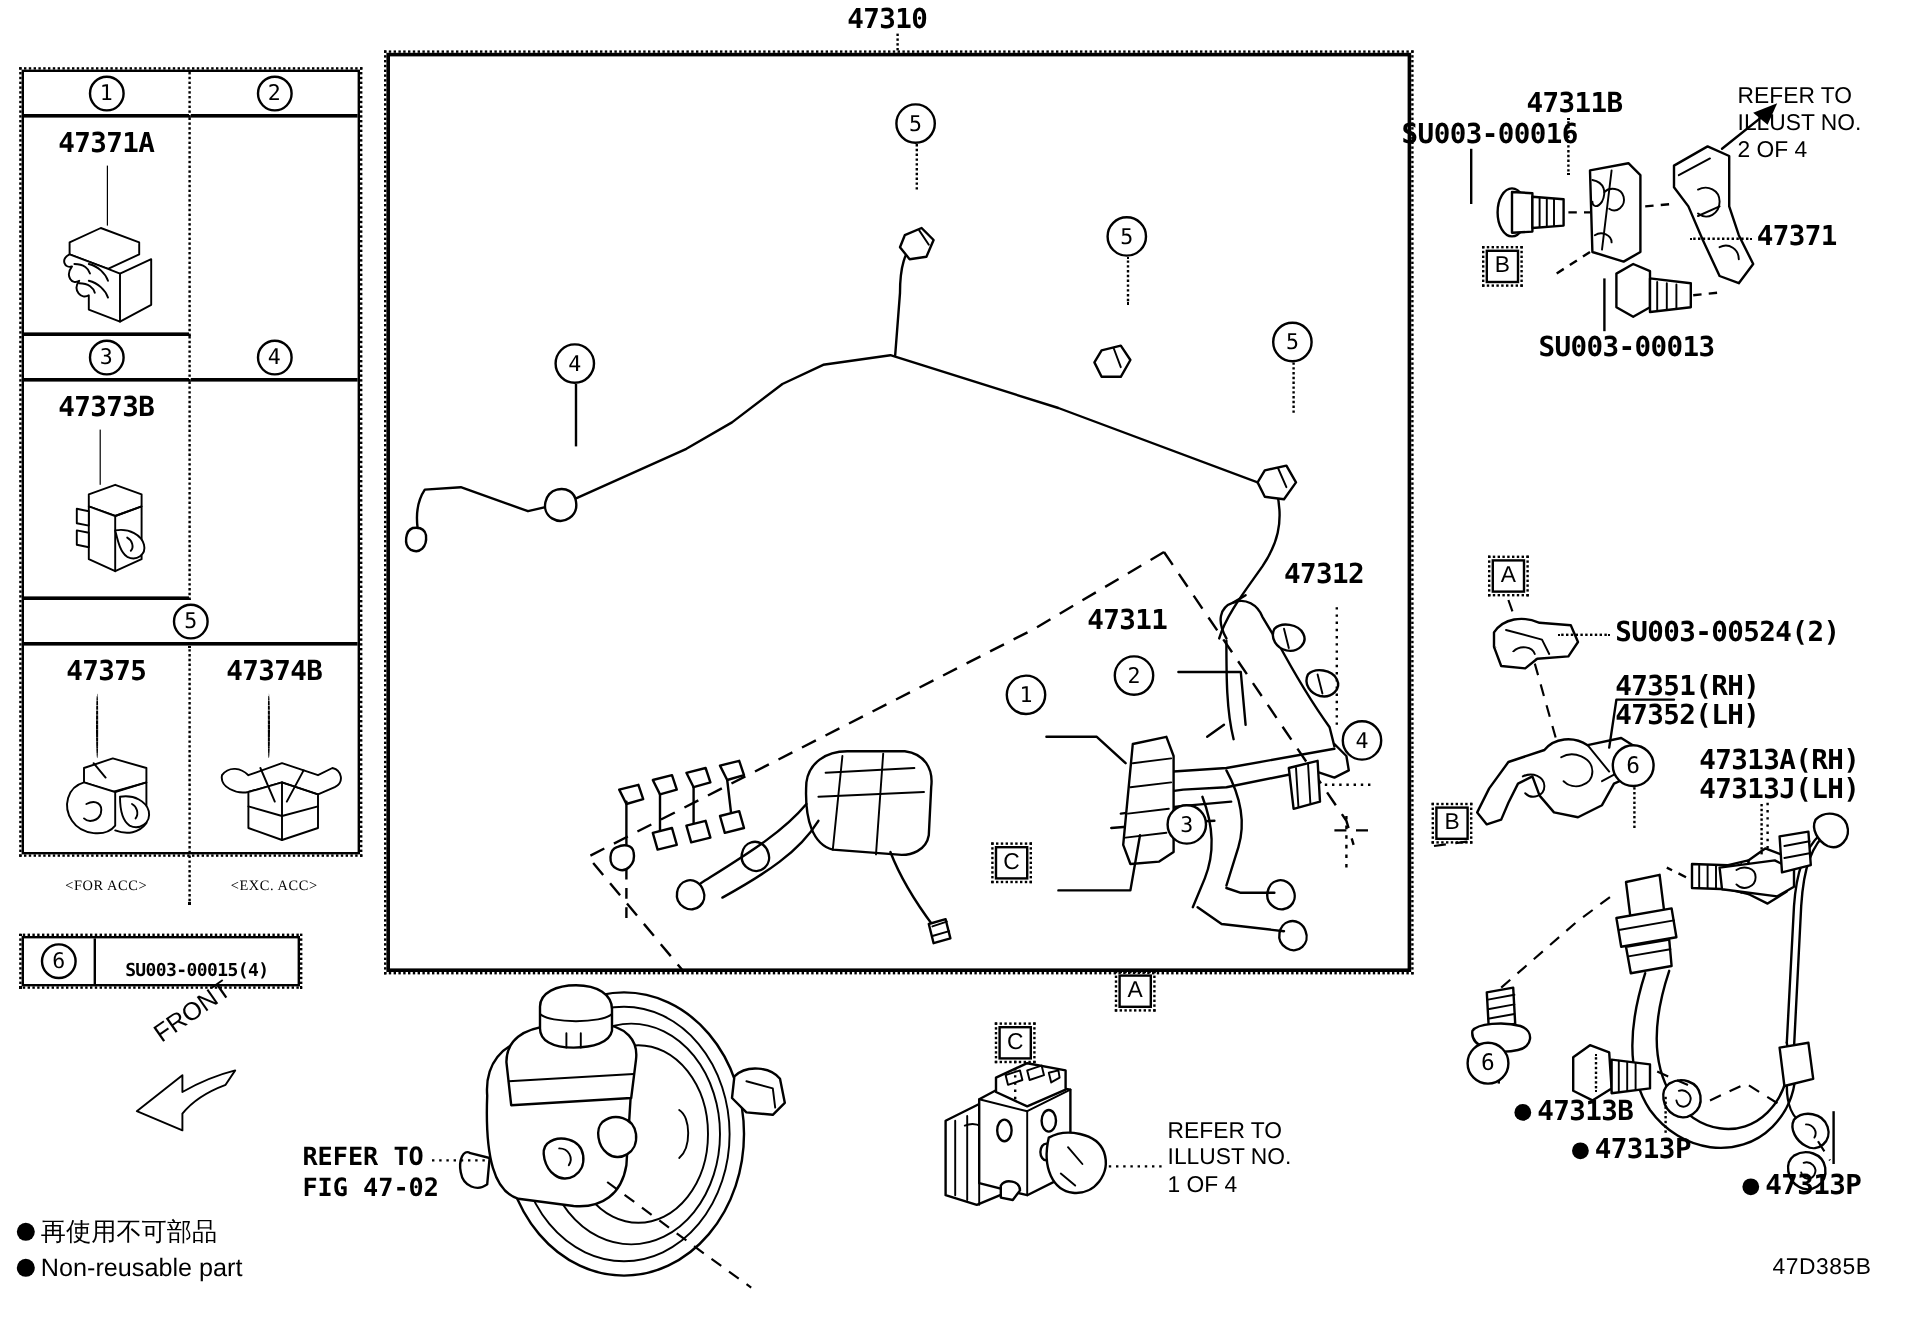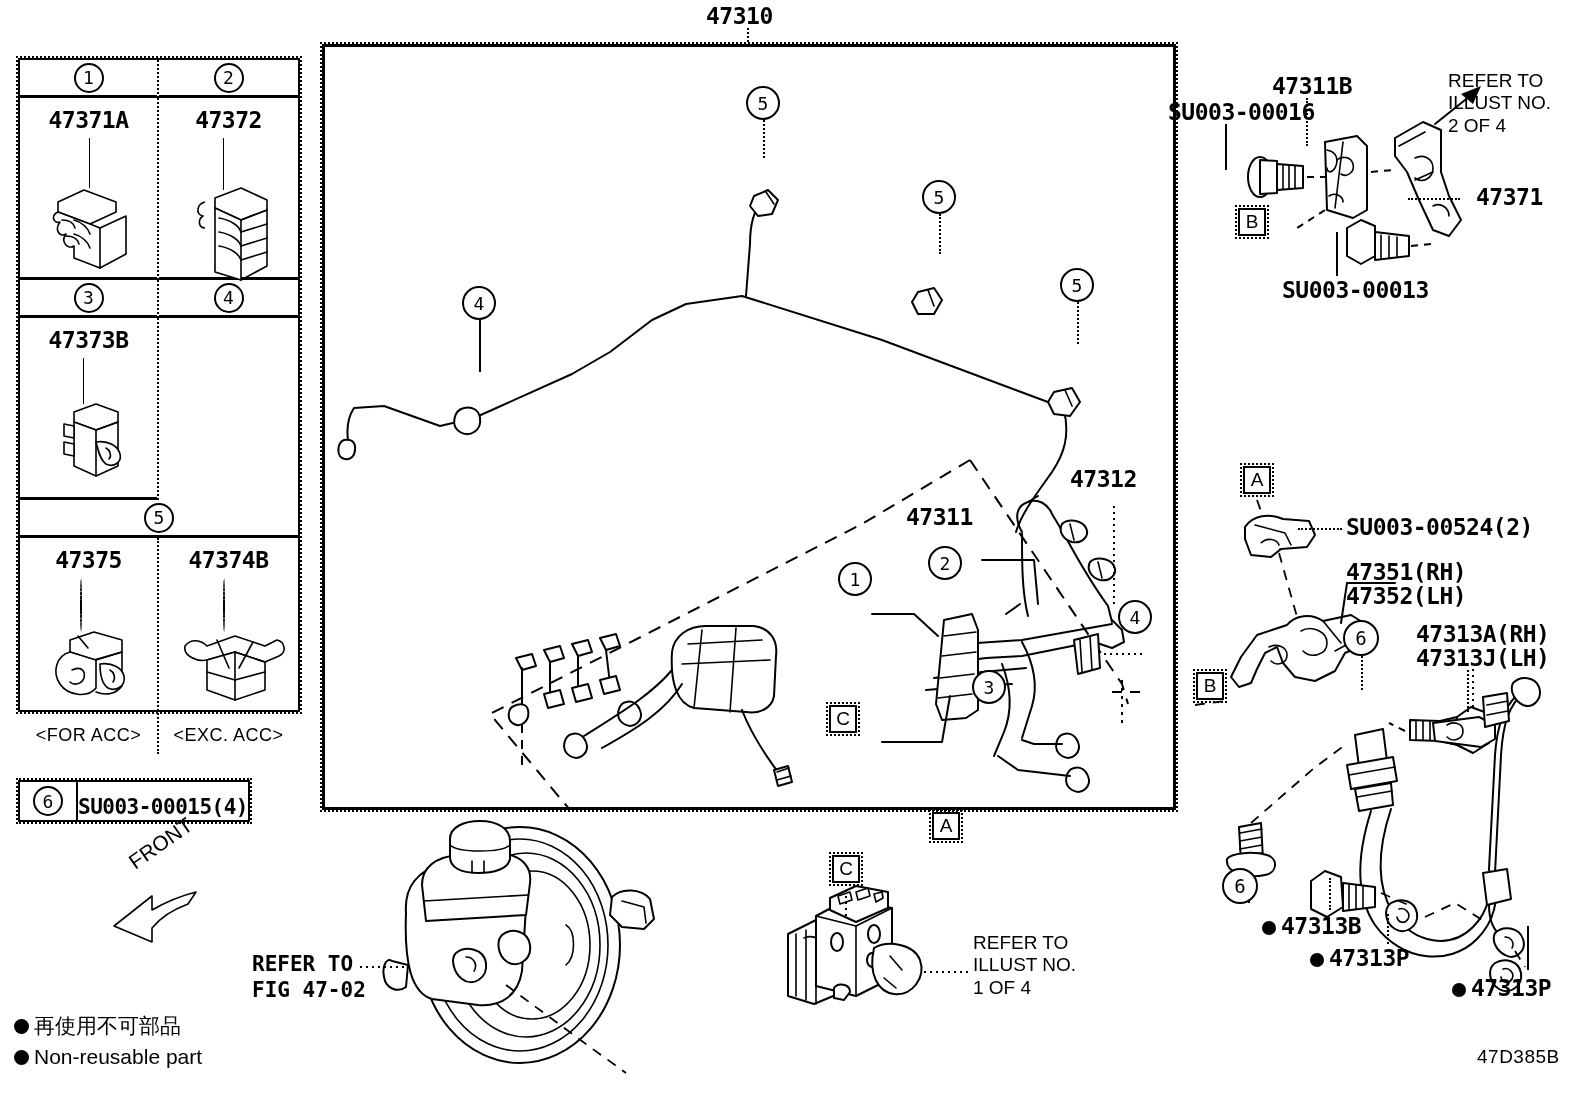--- a/index.html
+++ b/index.html
@@ -22,38 +22,38 @@
 
   
   .pn {
     font-family: "DejaVu Sans Mono", "Liberation Mono", monospace;
     font-weight: bold;
     font-size: 23px;
     letter-spacing: -0.5px;
     white-space: nowrap;
     line-height: 1.12;
   }
-  .pn.sm { font-size: 21px; margin-top: 14px; }
+  .pn.sm { font-size: 15px; margin-top: 14px; }
   .refsans {
     font-family: "Liberation Sans", sans-serif;
     font-size: 19px;
     line-height: 1.18;
     white-space: nowrap;
     letter-spacing: 0px;
   }
   .refmono {
     font-family: "DejaVu Sans Mono", "Liberation Mono", monospace;
     font-weight: bold;
     font-size: 21px;
     line-height: 1.22;
     white-space: nowrap;
   }
   .acc {
-    font-family: Liberation Sans, sans-serif;
-    font-size: 18px;
+    font-family: Liberation Serif, serif;
+    font-size: 12px;
     letter-spacing: 0.5px;
     white-space: nowrap;
   }
   .noteline {
     font-family: "Liberation Sans", sans-serif;
     font-size: 21px;
     white-space: nowrap;
   }
   .noteline.jp { font-family: "DejaVu Sans", sans-serif; font-size: 21px; }
   .sheetcode {
@@ -224,36 +224,20 @@
         <div class="lg-label pn">47371A</div>
         <div class="lg-stem" style="left:50%;top:40px;height:50px;"></div>
         <svg class="abs" style="left:18px;top:82px;" width="110" height="92" viewBox="0 0 110 92">
           <path class="skf1" d="M20 22 L46 10 L78 22 L78 32 L52 44 L20 32 Z"></path>
           <path class="skf1" d="M20 32 C12 36 16 44 22 42 C16 50 22 58 28 54 C22 62 30 70 36 66 L36 78 L62 88 L62 48 L52 44 L20 32 Z"></path>
           <path class="sk1" d="M36 40 C44 42 50 48 52 54"></path>
           <path class="sk1" d="M36 54 C44 56 50 62 52 68"></path>
           <path class="sk1" d="M62 48 L88 36 L88 74 L62 88"></path>
           <path class="sk1" d="M24 40 C32 40 36 44 37 48"></path>
           <path class="sk1" d="M28 56 C36 56 40 60 41 64"></path>
-        </svg>
-      </div>
-      <div class="lg-cell lg-body">
-        <div class="lg-label pn">47372</div>
-        <div class="lg-stem" style="left:46%;top:40px;height:52px;"></div>
-        <svg class="abs" style="left:26px;top:82px;" width="110" height="100" viewBox="0 0 110 100">
-          <path class="skf1" d="M30 18 L56 8 L82 20 L82 30 L56 40 L30 28 Z"></path>
-          <path class="skf1" d="M20 22 C12 24 10 34 18 36 C12 40 14 48 20 48"></path>
-          <path class="skf1" d="M30 28 L30 92 L56 100 L56 40 Z"></path>
-          <path class="sk1" d="M56 40 L82 30 L82 86 L56 100"></path>
-          <path class="sk1" d="M34 38 C46 40 54 46 56 52"></path>
-          <path class="sk1" d="M34 52 C46 54 54 60 56 66"></path>
-          <path class="sk1" d="M34 66 C46 68 54 74 56 80"></path>
-          <path class="sk1" d="M56 52 L82 44"></path>
-          <path class="sk1" d="M56 66 L82 58"></path>
-          <path class="sk1" d="M56 80 L82 72"></path>
         </svg>
       </div>
     </div>
 
     <div class="lg-row">
       <div class="lg-cell lg-sep lg-hdr">
         <span class="bub w30">3</span>
       </div>
       <div class="lg-cell lg-hdr">
         <span class="bub w30">4</span>
@@ -505,21 +489,21 @@
 
   <div class="abs pn" style="left:1168px; top:100px;">SU003-00016</div>
   <div class="abs lead leadv" style="left:1225px; top:124px; height:46px; width:2px;"></div>
 
   <div class="abs pn" style="left:1272px; top:74px;">47311B</div>
   <div class="abs dotv" style="left:1306px; top:98px; height:48px;"></div>
 
   <div class="abs pn" style="left:1282px; top:278px;">SU003-00013</div>
   <div class="abs lead leadv" style="left:1336px; top:232px; height:44px; width:2px;"></div>
 
-  <div class="abs pn" style="left:1464px; top:185px;margin-left:12px;">47371</div>
+  <div class="abs pn" style="left:1464px; top:185px;">47371</div>
   <div class="abs doth" style="left:1408px; top:198px; width:52px;"></div>
 
   <div class="abs boxltr" style="left:1238px; top:208px;">B</div>
 
   <div class="abs refsans" style="left:1448px; top:70px;">
     <div>REFER TO</div>
     <div>ILLUST NO.</div>
     <div>2 OF 4</div>
   </div>
 

